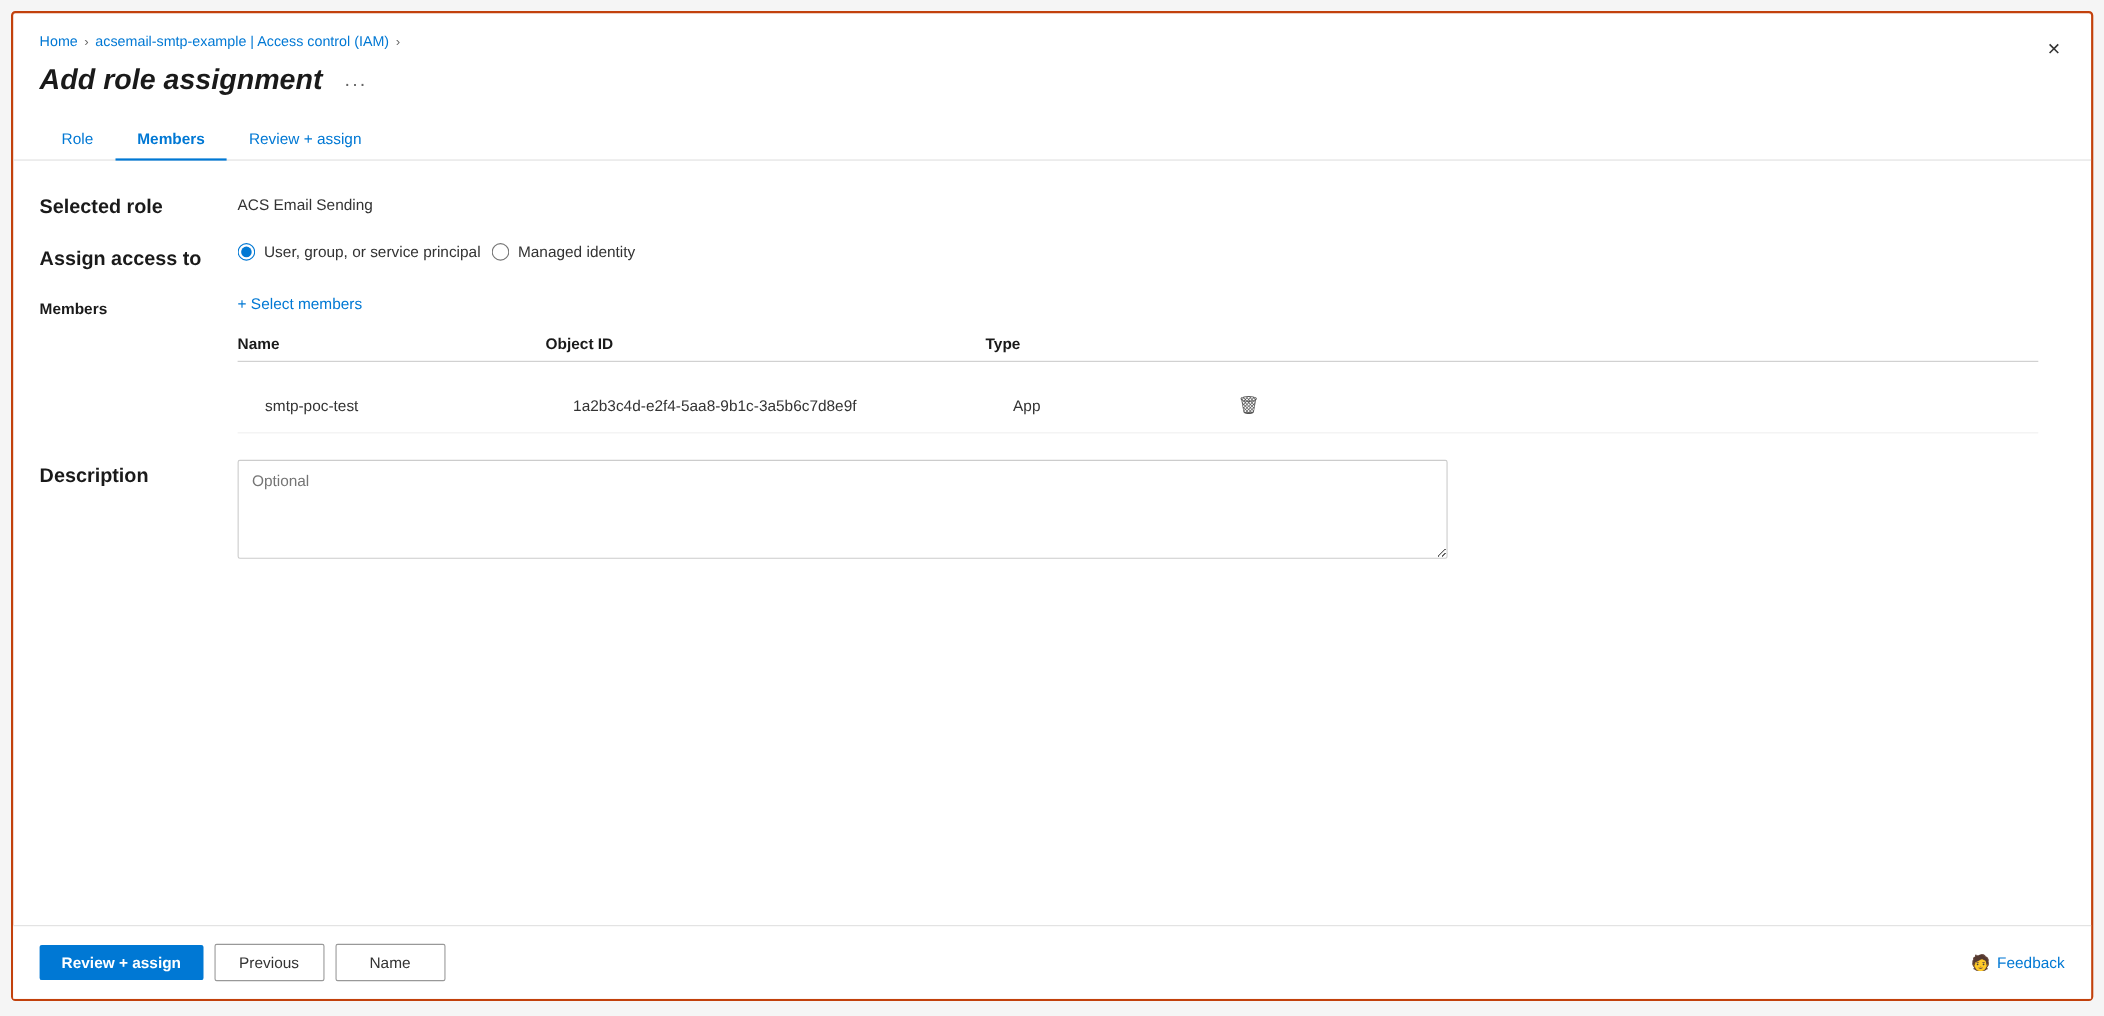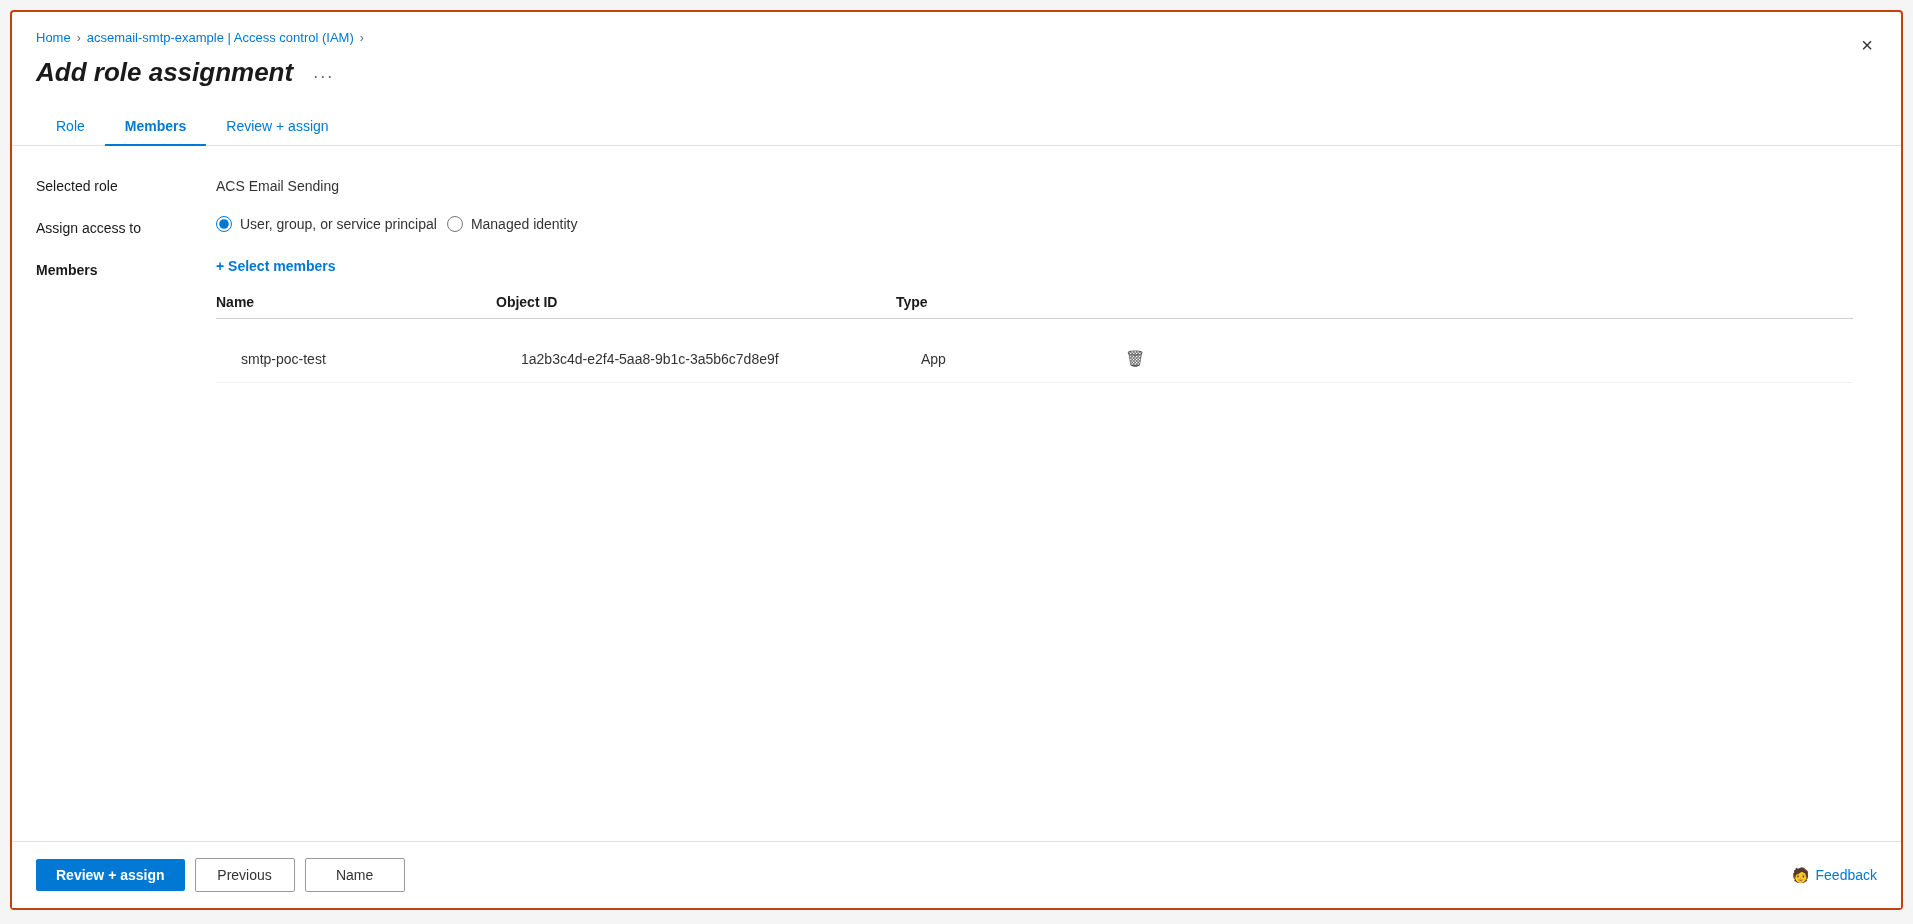--- a/index.html
+++ b/index.html
@@ -98,25 +98,25 @@
     }
     .content {
       padding: 0 24px;
     }
     .form-row {
       display: flex;
       align-items: flex-start;
       margin-bottom: 22px;
     }
     .form-label {
-      font-weight: 400;
+      font-weight: 700;
       color: #1a1a1a;
       min-width: 180px;
       padding-top: 4px;
-      font-size: 14px;
+      font-size: 18px;
     }
     .form-value {
       color: #333;
       font-size: 14px;
       padding-top: 4px;
     }
     .radio-group {
       display: flex;
       flex-direction: row;
       gap: 10px;
@@ -138,21 +138,20 @@
     .select-members-btn {
       background: none;
       border: none;
       color: #0078d4;
       cursor: pointer;
       font-size: 14px;
       padding: 0;
       display: flex;
       align-items: center;
       gap: 4px;
-      font-weight: bold;
     }
     .members-table {
       margin-left: 180px;
       margin-top: 16px;
       width: calc(100% - 180px - 24px);
     }
     .table-header {
       display: grid;
       grid-template-columns: 280px 400px 200px auto;
       border-bottom: 1px solid #ccc;
@@ -317,20 +316,26 @@
       <div class="table-row">
         <div class="table-cell">smtp-poc-test</div>
         <div class="table-cell">1a2b3c4d-e2f4-5aa8-9b1c-3a5b6c7d8e9f</div>
         <div class="table-cell">App</div>
         <div class="table-cell">
           <button class="delete-btn" title="Delete">🗑</button>
         </div>
       </div>
     </div>
 
+    <div class="form-row" style="margin-top: 24px;">
+      <span class="form-label">Description</span>
+      <div style="flex:1; max-width: 1100px;">
+        <textarea class="description-area" placeholder="Optional" style=""></textarea>
+      </div>
+    </div>
 
   </div>
 
   <div class="footer">
     <button class="btn-primary">Review + assign</button>
     <button class="btn-secondary">Previous</button>
     <button class="btn-secondary">Name</button>
     <button class="feedback-btn">
       <span>🧑</span>
       <span>Feedback</span>

